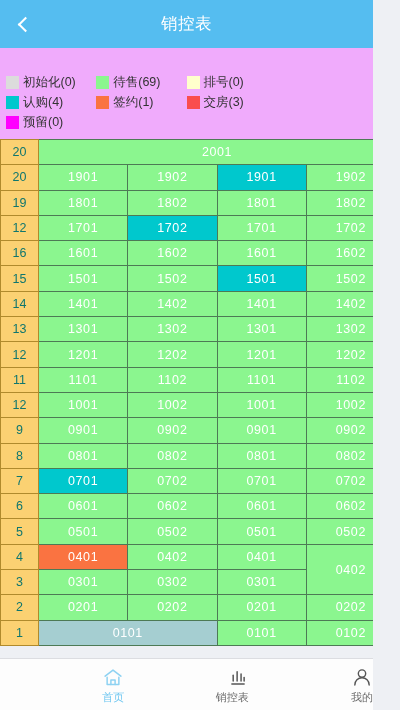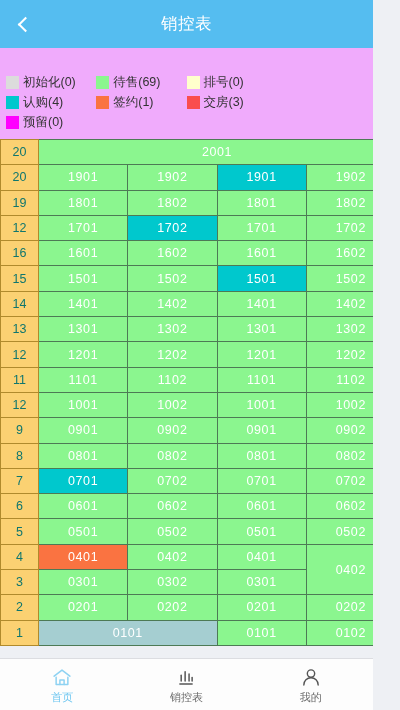--- a/index.html
+++ b/index.html
@@ -71,21 +71,21 @@
   .c-deliver { background: #fa4d4d; }
   .c-reserve { background: #ff00ff; }
 
   
   .tabbar {
     flex: 0 0 52px; height: 52px; background: #fdfdfd;
     border-top: 1px solid #dcdde1; display: flex;
   }
   .tab {
     flex: 1 1 25%; display: flex; flex-direction: column;
-    align-items: center; justify-content: center; gap: 2px; cursor: pointer;
+    align-items: flex-end; justify-content: center; gap: 2px; cursor: pointer;
   }
   .tab-icon { height: 23px; display: flex; align-items: flex-end; justify-content: center; }
   .tab-label { font-size: 11px; color: #6b6b6b; }
   .tab.active .tab-label { color: #6ec6f0; }
 </style>
 </head>
 <body>
 
 <div class="app">
 

